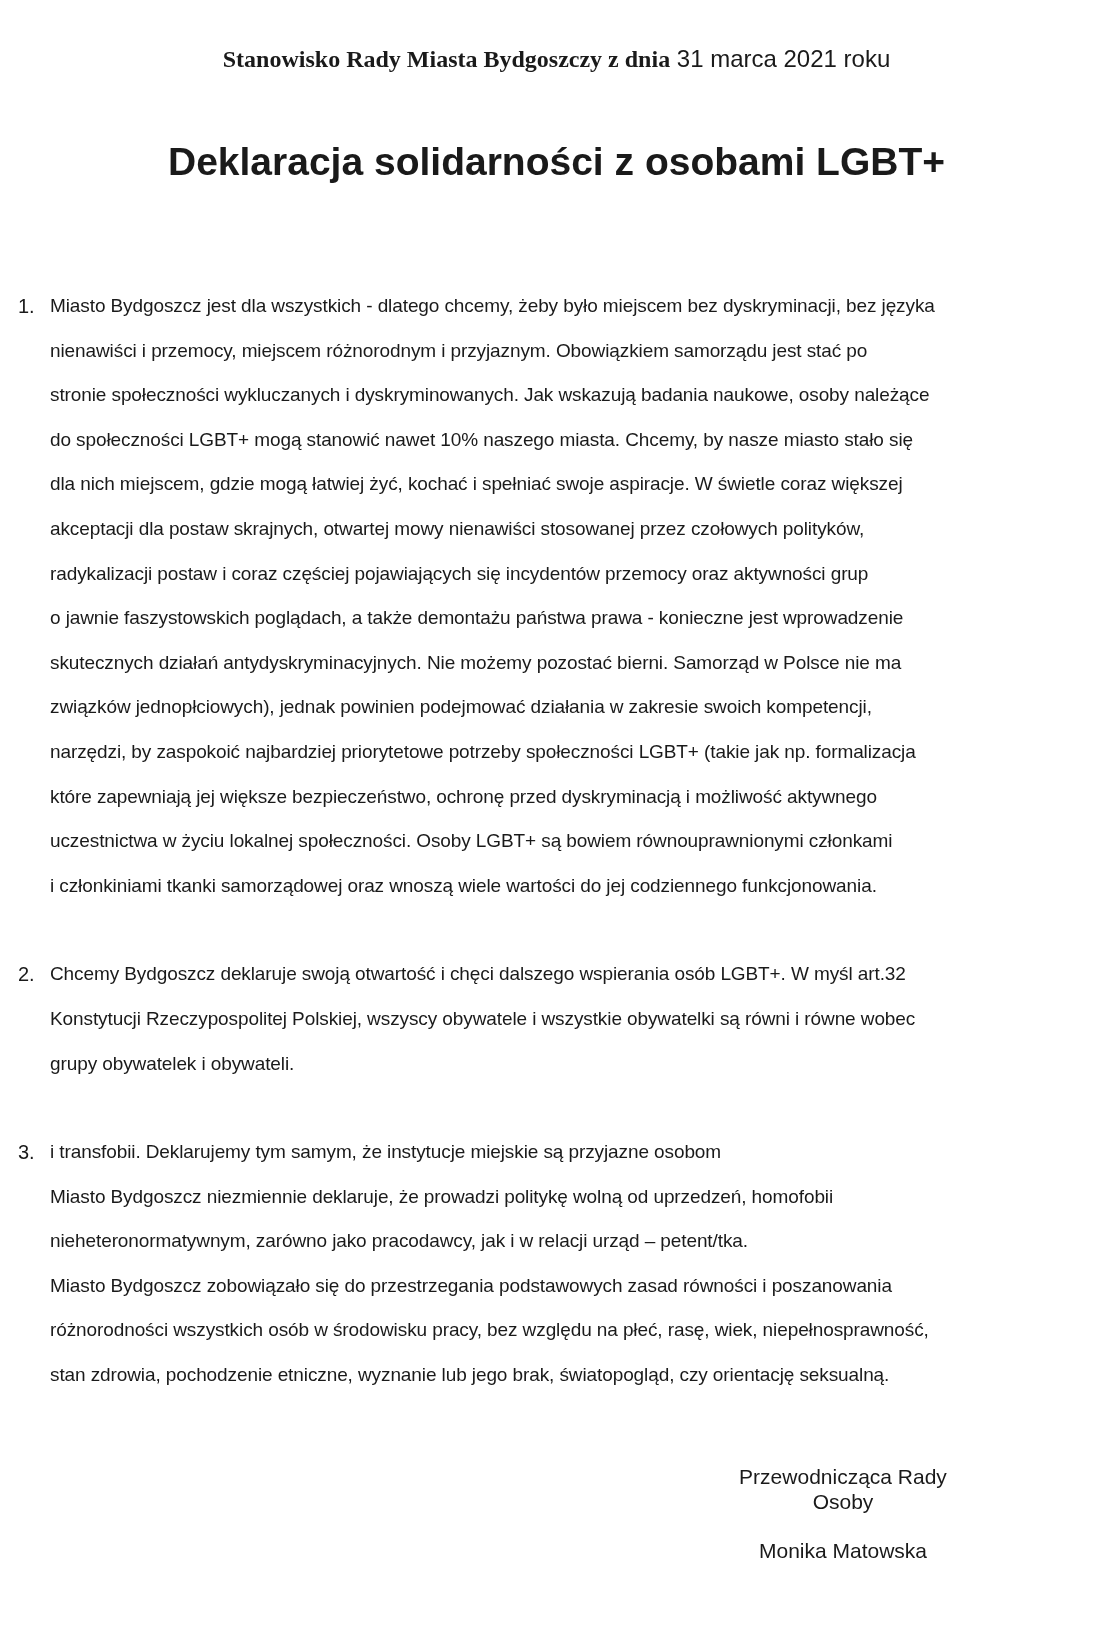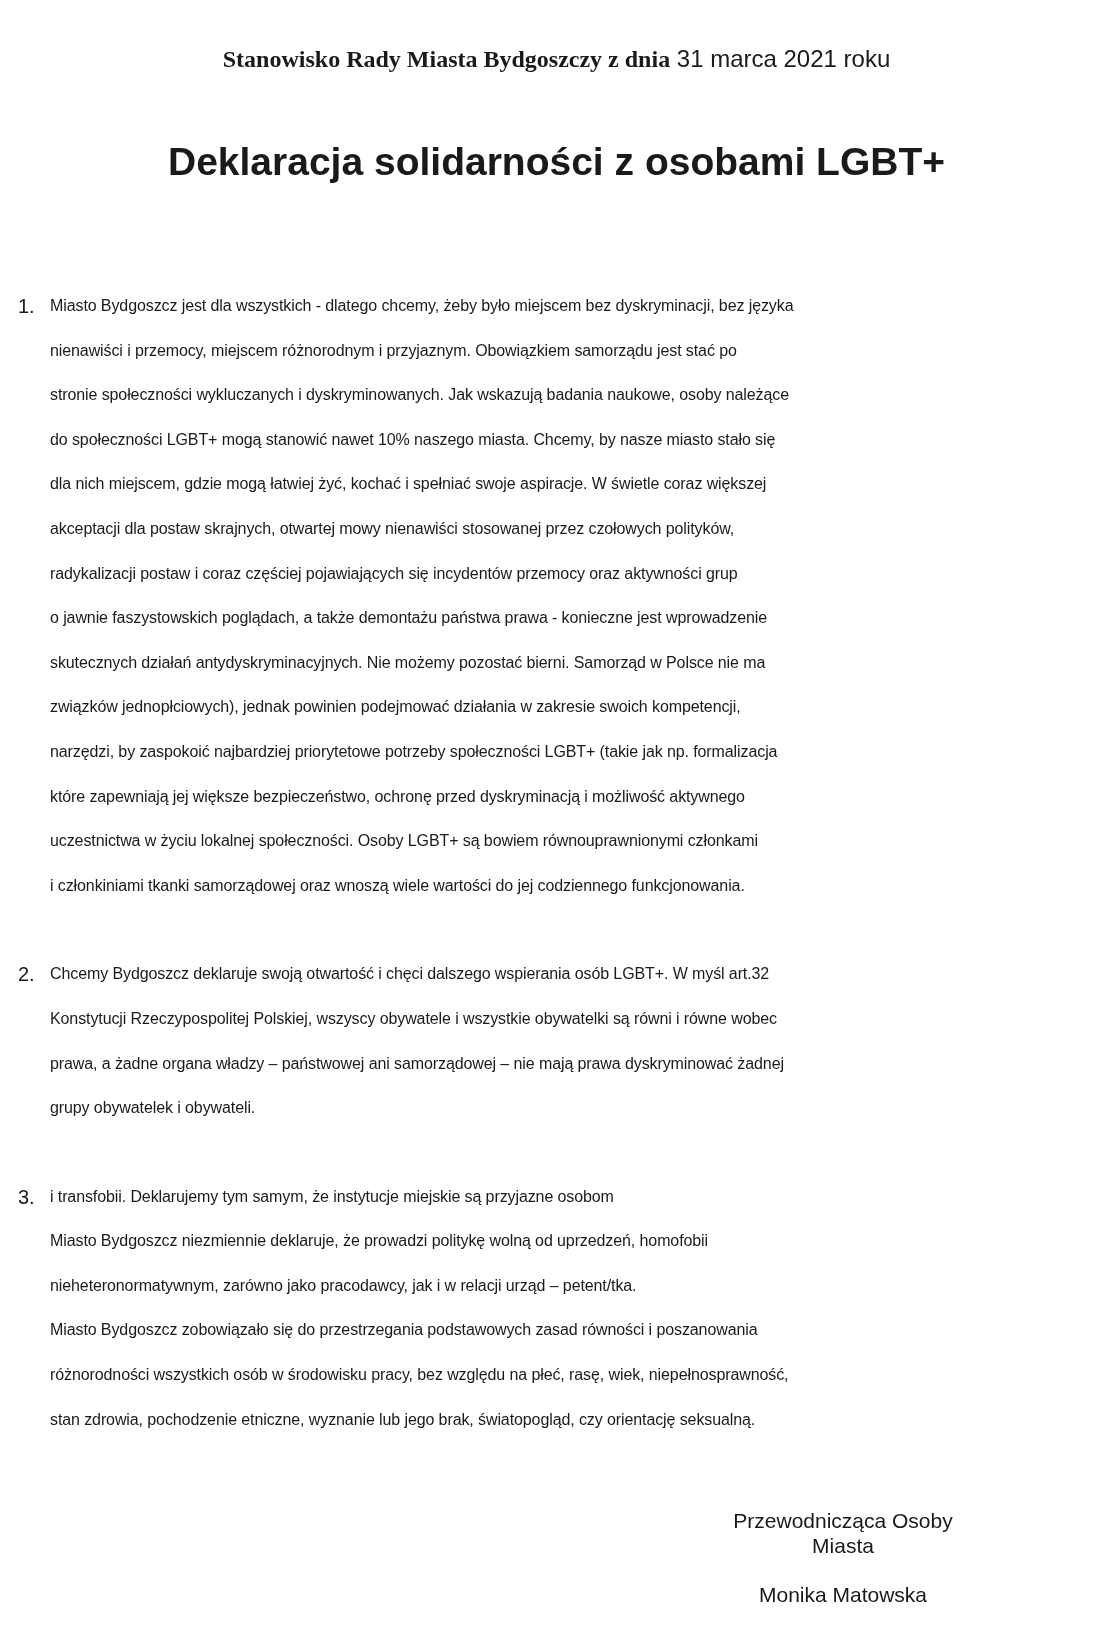--- a/index.html
+++ b/index.html
@@ -50,21 +50,21 @@
     margin-top: 44px;
   }
   .marker {
     position: absolute;
     left: -32px;
     top: 0;
     font-size: 20px;
     line-height: 44.6px;
   }
   .line {
-    font-size: 16px;
+    font-size: 19px;
     line-height: 44.6px;
     white-space: nowrap;
     letter-spacing: -0.1px;
   }
   .signature {
     margin-top: 66px;
     margin-left: 706px;
     width: 274px;
     text-align: center;
     font-size: 21px;
@@ -105,34 +105,33 @@
       <div class="line">narzędzi, by zaspokoić najbardziej priorytetowe potrzeby społeczności LGBT+ (takie jak np. formalizacja</div>
       <div class="line">które zapewniają jej większe bezpieczeństwo, ochronę przed dyskryminacją i możliwość aktywnego</div>
       <div class="line">uczestnictwa w życiu lokalnej społeczności. Osoby LGBT+ są bowiem równouprawnionymi członkami</div>
       <div class="line">i członkiniami tkanki samorządowej oraz wnoszą wiele wartości do jej codziennego funkcjonowania.</div>
     </div>
 
     <div class="para">
       <span class="marker">2.</span>
       <div class="line">Chcemy Bydgoszcz deklaruje swoją otwartość i chęci dalszego wspierania osób LGBT+. W myśl art.32</div>
       <div class="line">Konstytucji Rzeczypospolitej Polskiej, wszyscy obywatele i wszystkie obywatelki są równi i równe wobec</div>
-      <div class="line">prawa, a żadne organa władzy – państwowej ani samorządowej – nie mają prawa dyskryminować żadnej</div>
       <div class="line">grupy obywatelek i obywateli.</div>
     </div>
 
     <div class="para">
       <span class="marker">3.</span>
       <div class="line">i transfobii. Deklarujemy tym samym, że instytucje miejskie są przyjazne osobom</div>
       <div class="line">Miasto Bydgoszcz niezmiennie deklaruje, że prowadzi politykę wolną od uprzedzeń, homofobii</div>
       <div class="line">nieheteronormatywnym, zarówno jako pracodawcy, jak i w relacji urząd – petent/tka.</div>
       <div class="line">Miasto Bydgoszcz zobowiązało się do przestrzegania podstawowych zasad równości i poszanowania</div>
       <div class="line">różnorodności wszystkich osób w środowisku pracy, bez względu na płeć, rasę, wiek, niepełnosprawność,</div>
       <div class="line">stan zdrowia, pochodzenie etniczne, wyznanie lub jego brak, światopogląd,  czy orientację seksualną.</div>
     </div>
 
   </div>
 
   <div class="signature">
-    <div class="sig-role">Przewodnicząca Osoby Miasta</div>
+    <div class="sig-role">Przewodnicząca Rady Osoby</div>
     <div class="sig-name">Monika Matowska</div>
   </div>
 
 </div>
 
 </body></html>

